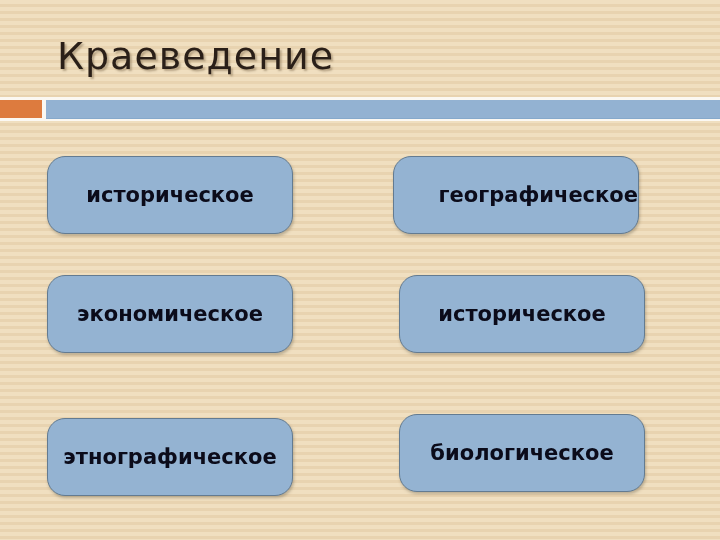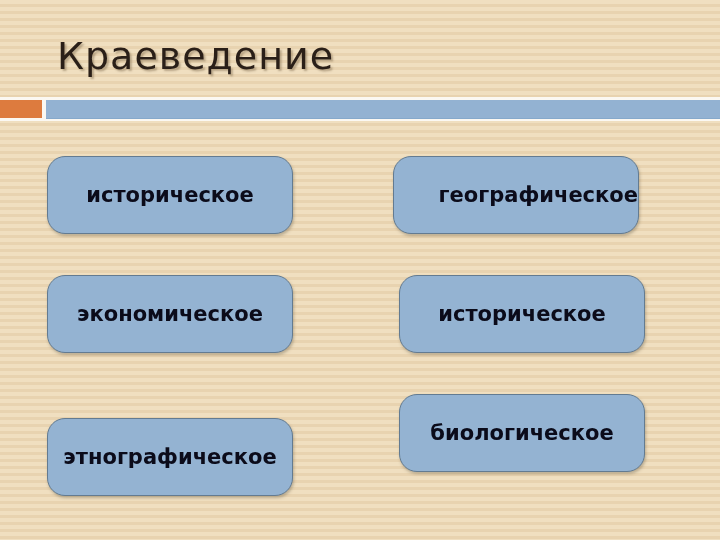--- a/index.html
+++ b/index.html
@@ -59,15 +59,15 @@
 </div>
 <div class="card" style="left:47px; top:275px;">
   <span>экономическое</span>
 </div>
 <div class="card" style="left:399px; top:275px;">
   <span>историческое</span>
 </div>
 <div class="card" style="left:47px; top:394px;margin-top:24px;">
   <span>этнографическое</span>
 </div>
-<div class="card" style="left:399px; top:394px;text-align:center;">
+<div class="card" style="left:399px; top:414px;text-align:center;">
   <span>биологическое</span>
 </div>
 
 </body></html>

